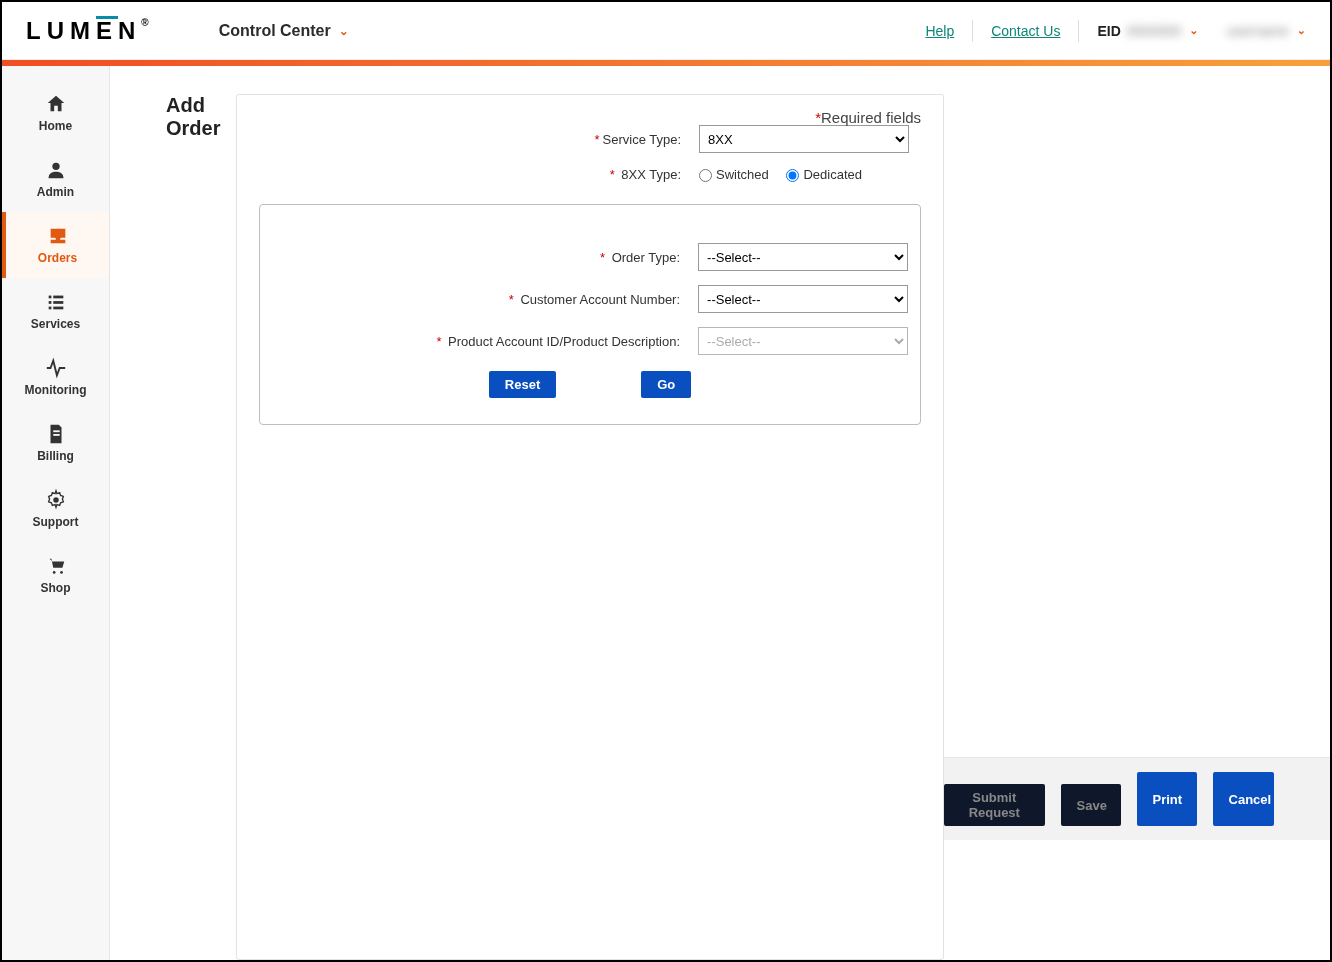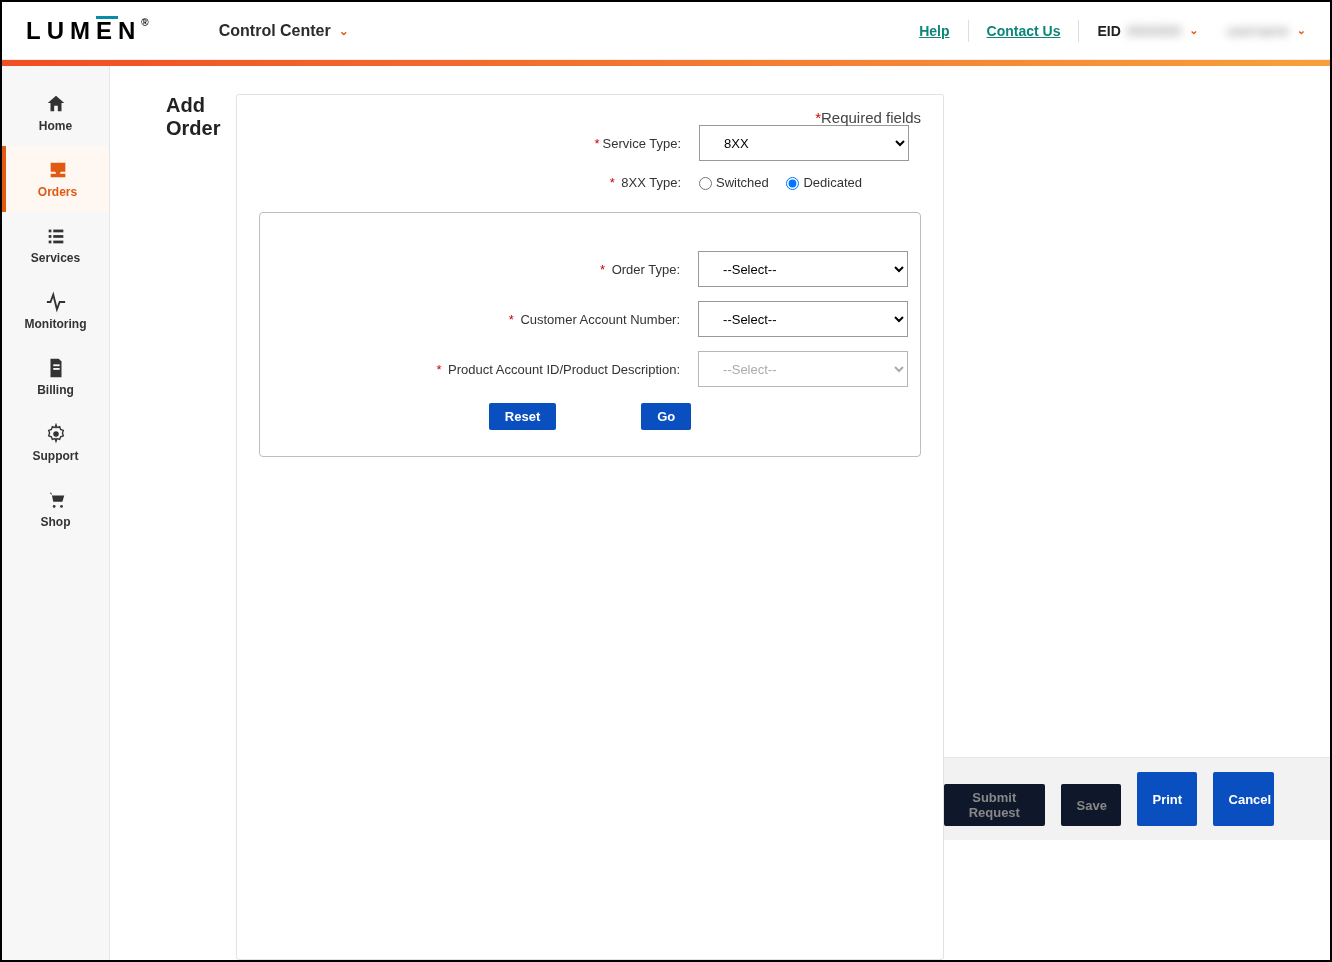--- a/index.html
+++ b/index.html
@@ -5,21 +5,21 @@
   * { box-sizing: border-box; margin: 0; padding: 0; }
   body { font-family: Arial, Helvetica, sans-serif; font-size: 13px; color: #333; background: #fff; width: 1332px; height: 962px; border: 2px solid #000; overflow: hidden; }
   .header { display: flex; align-items: center; height: 58px; padding: 0 24px; border-bottom: 1px solid #eee; }
   .logo { font-family: "Arial Black", Arial, sans-serif; font-size: 24px; font-weight: 900; letter-spacing: 6px; color: #000; position: relative; }
   .logo .e-bar { position: relative; display: inline-block; }
   .logo .e-bar::before { content: ""; position: absolute; top: -1px; left: 0; width: 100%; height: 3px; background: #0a8ba6; }
   .logo-reg { font-size: 10px; vertical-align: top; letter-spacing: 0; }
   .app-title { margin-left: 70px; font-size: 16px; font-weight: 700; color: #2b2b2b; display: flex; align-items: center; cursor: pointer; }
   .chev { margin-left: 8px; color: #e65c1c; font-size: 12px; }
   .header-spacer { flex: 1; }
-  .top-link { color: #0d8578; font-weight: 700; text-decoration: underline; font-size: 14px; margin: 0 18px; cursor: pointer; }
+  .top-link { color: #0d8578; font-weight: 400; text-decoration: underline; font-size: 14px; margin: 0 18px; cursor: pointer; }
   .vdiv { width: 1px; height: 22px; background: #ddd; }
   .eid { margin-left: 18px; font-weight: 700; color: #222; font-size: 14px; display: flex; align-items: center; cursor: pointer; text-align: right; }
   .blur { filter: blur(4px); color: #888; margin-left: 6px; font-weight: 400; }
   .chev-sm { color: #e65c1c; font-size: 11px; margin-left: 8px; }
   .orange-bar { height: 6px; background: linear-gradient(90deg, #f04e23 0%, #f7a03b 100%); }
 
   .shell { display: flex; height: calc(100% - 64px); }
   .sidebar { width: 108px; background: #f7f7f7; border-right: 1px solid #e6e6e6; padding-top: 14px; }
   .nav-item { display: flex; flex-direction: column; align-items: center; justify-content: center; height: 66px; font-size: 12px; color: #333; cursor: pointer; font-weight: 700; }
   .nav-item.active { background: #fff7f1; color: #e05a12; border-left: 4px solid #e05a12; }
@@ -28,21 +28,21 @@
   .main { flex: 1; padding: 28px 56px 0 56px; display: flex; flex-direction: row; }
   .page-title { font-size: 20px; font-weight: 700; color: #222; margin-bottom: 18px; }
   .card { border: 1px solid #e2e2e2; border-radius: 3px; background: #fff; padding: 16px 22px 22px 22px; position: relative; min-height: 580px; }
   .req-note { position: absolute; right: 22px; top: 14px; font-size: 15px; color: #444; }
   .req-star { color: #c00; }
 
   .form-row { display: flex; align-items: center; margin: 14px 0; }
   .form-label { width: 440px; text-align: right; font-size: 13px; color: #333; padding-right: 18px; }
   .form-label .req-star { margin-right: 3px; }
   .form-control-cell { }
-  select.control { width: 210px; height: 36px; border: 1px solid #999; background: #fff; font-size: 13px; padding: 2px 20px; }
+  select.control { width: 210px; height: 28px; border: 1px solid #999; background: #fff; font-size: 13px; padding: 2px 4px; }
   select.control.disabled { color: #888; }
   .radio-group label { font-size: 13px; margin-right: 14px; }
   .radio-group input { margin-right: 4px; vertical-align: middle; }
 
   .inner-box { border: 1px solid #bdbdbd; border-radius: 4px; padding: 24px 12px 26px 12px; margin-top: 22px; }
   .inner-box .form-row .form-label { width: 426px; }
 
   .button-row { display: flex; justify-content: center; gap: 85px; margin-top: 16px; }
   .btn { border: none; color: #fff; font-size: 13px; font-weight: 700; padding: 6px 16px; cursor: pointer; border-radius: 2px; }
   .btn-blue { background: #0a4fbf; }
@@ -79,20 +79,27 @@
 
 <div class="shell">
 
   <div class="sidebar">
     <div class="nav-item">
       <svg class="nav-icon" viewBox="0 0 24 24">
           <path d="M12 3l9 8h-3v9h-4v-6H10v6H6v-9H3z"></path>
         </svg>
       <span>Home</span>
     </div>
+    <div class="nav-item">
+      <svg class="nav-icon" viewBox="0 0 24 24">
+          <circle cx="12" cy="8" r="4"></circle>
+          <path d="M4 20c0-4 4-6 8-6s8 2 8 6v1H4z"></path>
+        </svg>
+      <span>Admin</span>
+    </div>
     <div class="nav-item active">
       <svg class="nav-icon" viewBox="0 0 24 24">
           <path d="M4 4h16v10h-5l-1 2h-4l-1-2H4zM4 16h16v4H4z"></path>
         </svg>
       <span>Orders</span>
     </div>
     <div class="nav-item">
       <svg class="nav-icon" viewBox="0 0 24 24">
           <rect x="4" y="5" width="3" height="3"></rect>
           <rect x="9" y="5" width="11" height="3"></rect>

